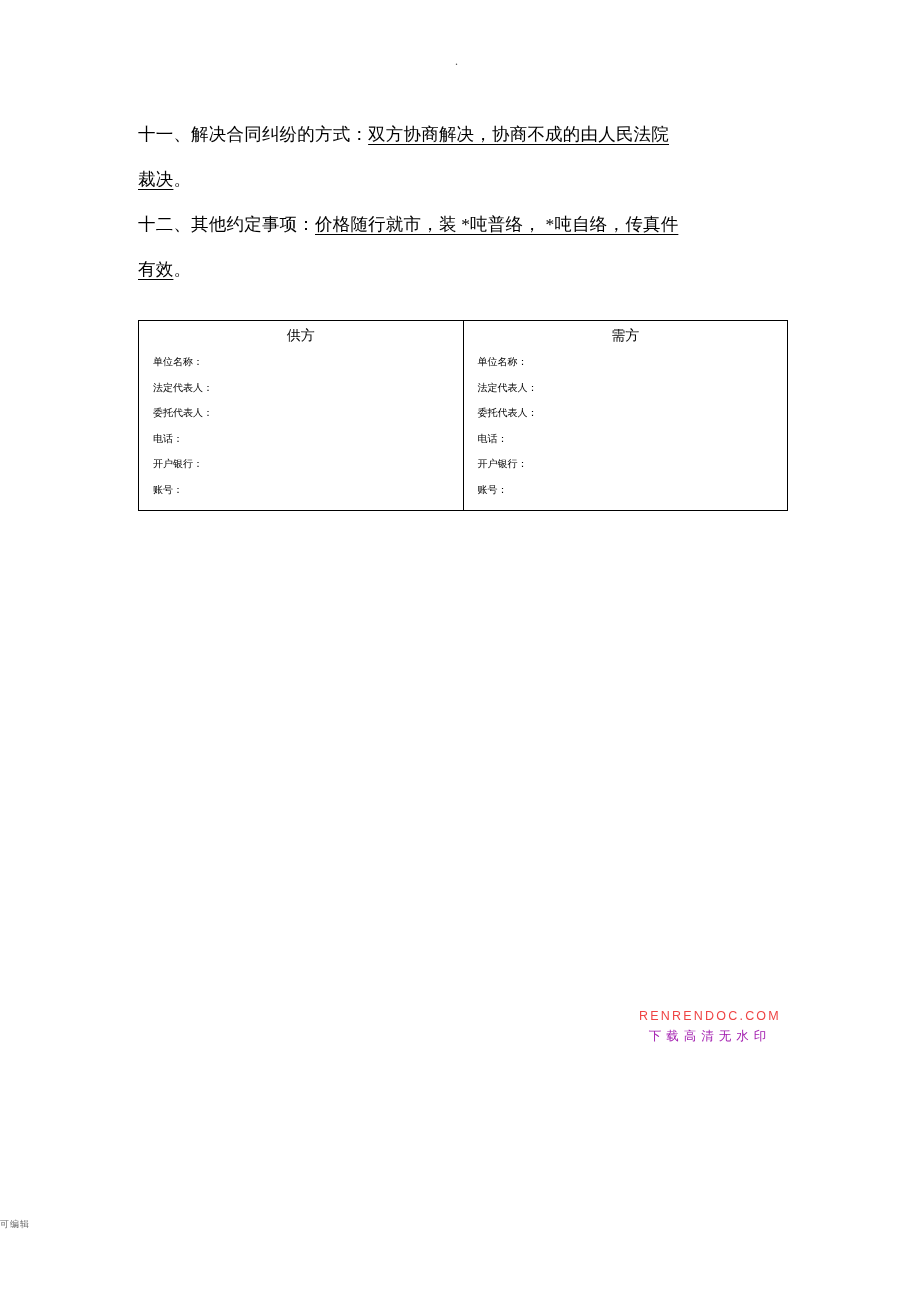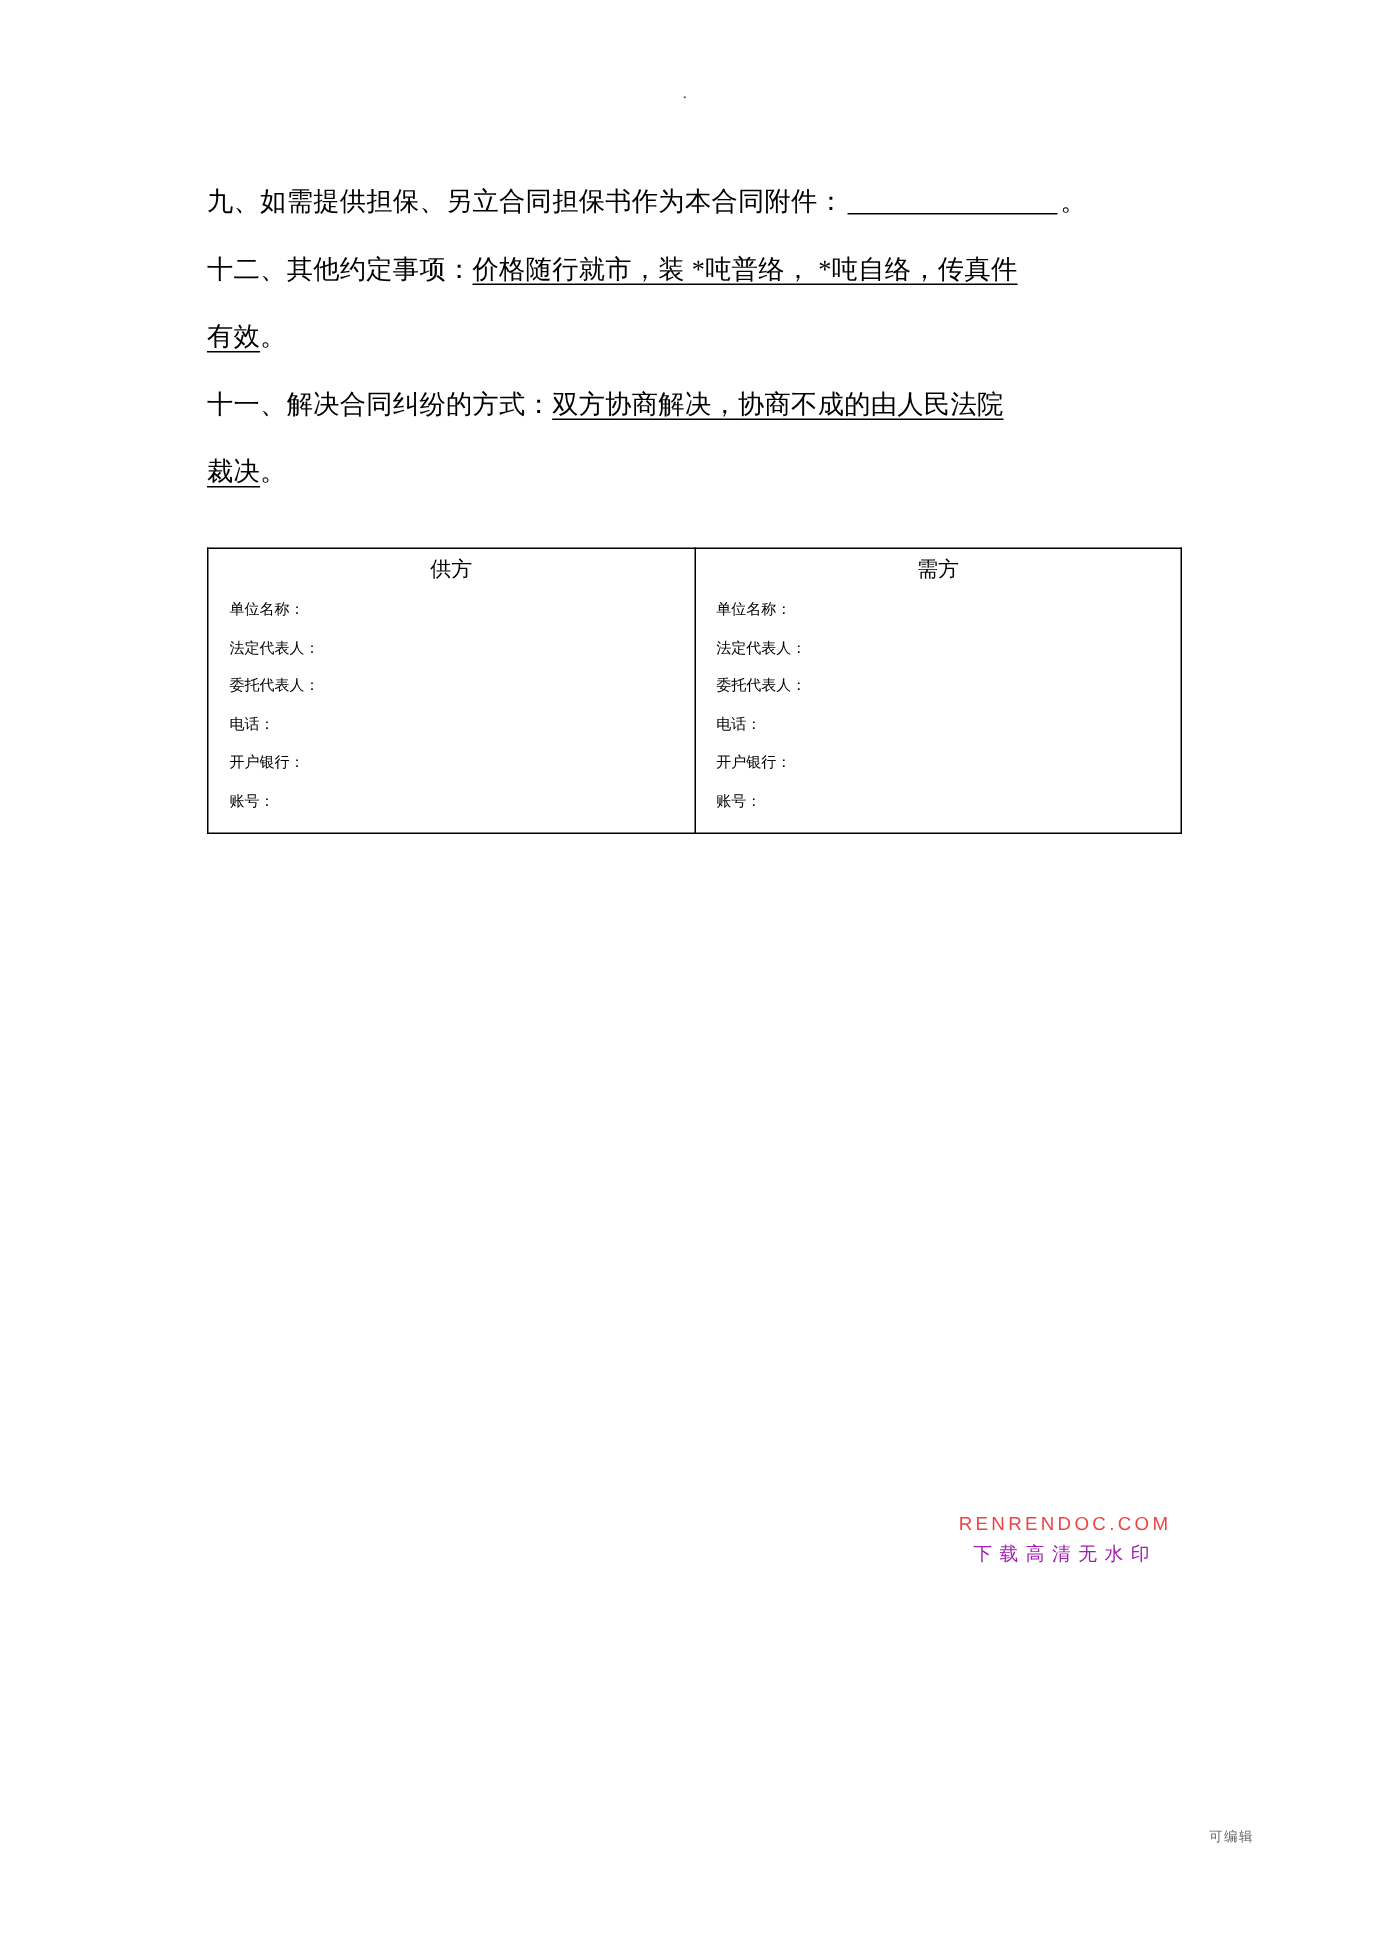--- a/index.html
+++ b/index.html
@@ -119,48 +119,45 @@
     line-height: 20px;
     color: #a21caf;
     font-family: Liberation Mono, monospace;
   }
 
   .footer {
     position: absolute;
     left: 0;
     top: 1218px;
     width: 836px;
-    text-align: right;
+    text-align: left;
     font-size: 9px;
     color: #666;
     letter-spacing: 1px;
   }
 </style>
 </head>
 <body>
 
 <div class="page">
 
   <div class="top-dot">.</div>
 
   <div class="content">
 
-    <div class="clause">
-      <span>九、如需提供担保、另立合同担保书作为本合同附件：</span><span class="blank-line"></span><span>。</span>
+
+
+    <div class="clause-wrap">
+      <span>十一、解决合同纠纷的方式：</span><span class="u">双方协商解决，协商不成的由人民法院</span><br>
+      <span class="u">裁决</span><span>。</span>
     </div>
-
 
     <div class="clause-wrap">
       <span>十二、其他约定事项：</span><span class="u">价格随行就市，装   *吨普络， *吨自络，传真件</span><br>
       <span class="u">有效</span><span>。</span>
-    </div>
-
-    <div class="clause-wrap">
-      <span>十一、解决合同纠纷的方式：</span><span class="u">双方协商解决，协商不成的由人民法院</span><br>
-      <span class="u">裁决</span><span>。</span>
     </div>
 
     <table class="parties-table">
       <tbody>
           <tr>
         <td>
           <div class="party-header">供方</div>
           <div class="party-body">
             <div>单位名称：</div>
             <div>法定代表人：</div>

